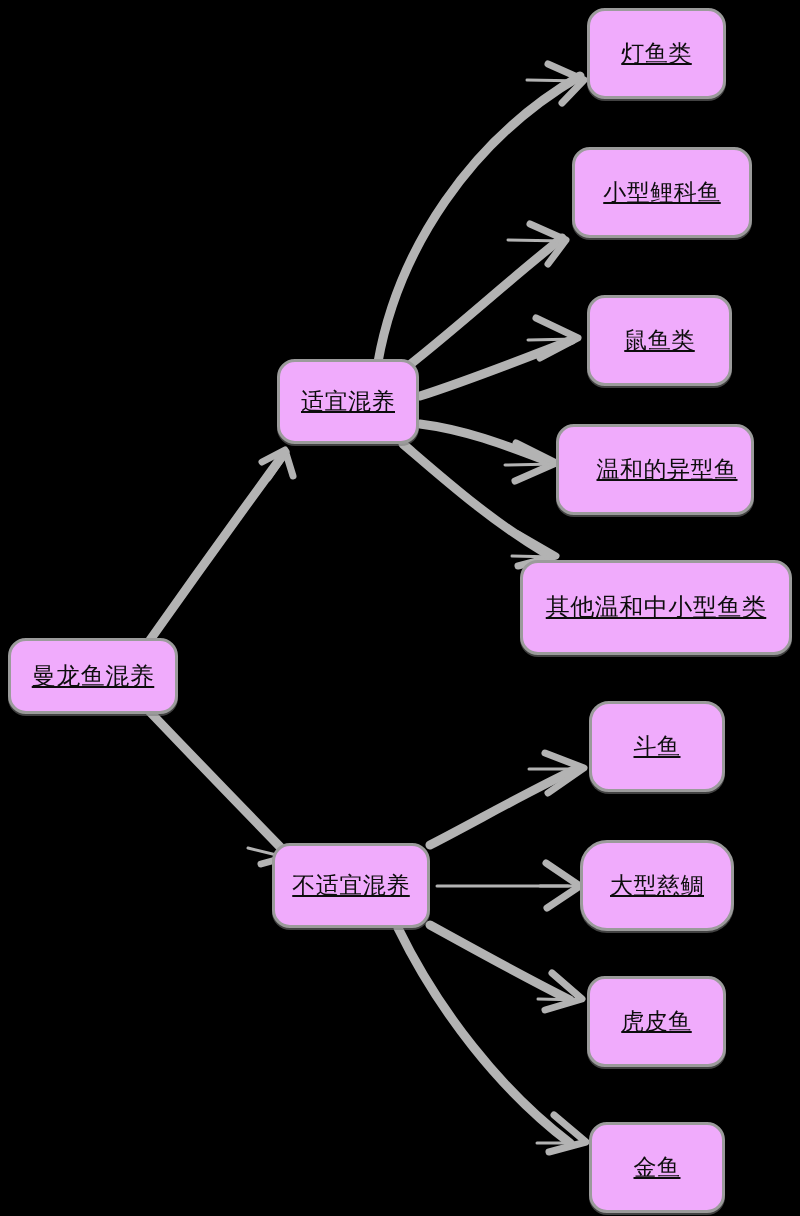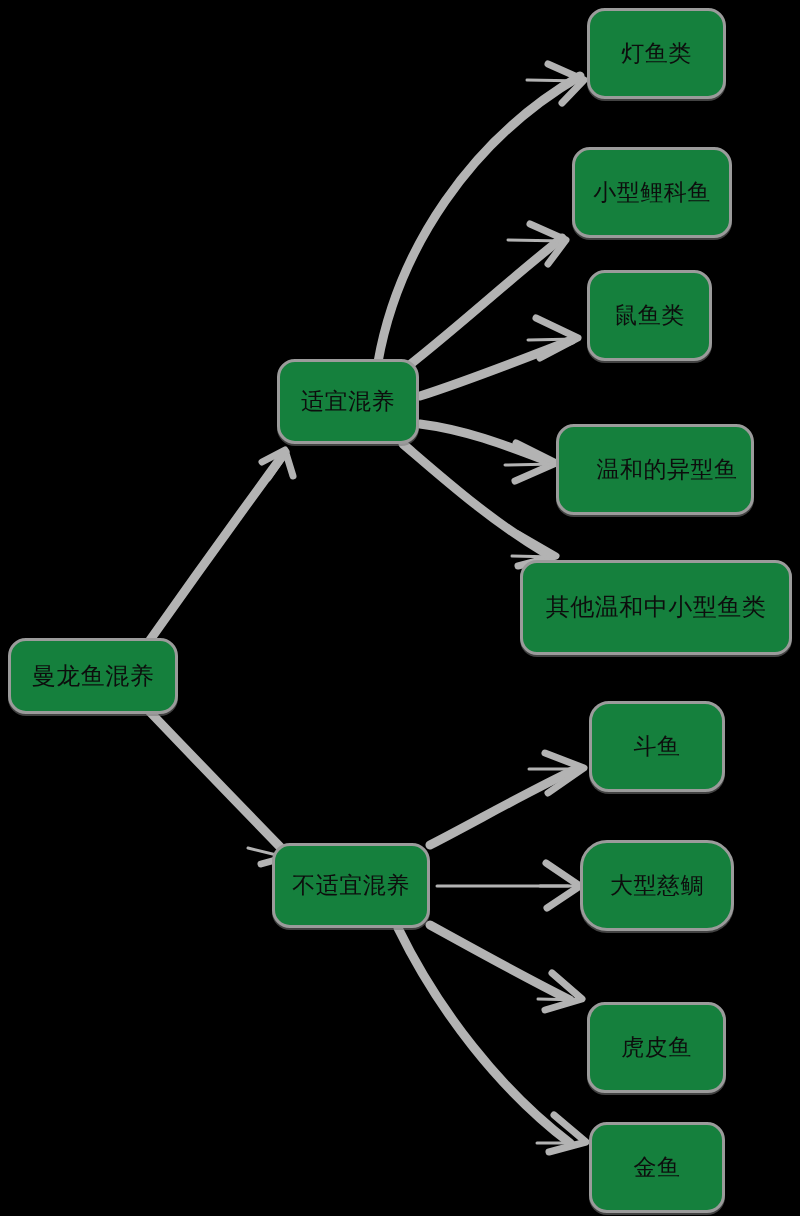--- a/index.html
+++ b/index.html
@@ -22,38 +22,39 @@
     width: 800px;
     height: 1216px;
     pointer-events: none;
   }
   .node {
     position: absolute;
     box-sizing: border-box;
     display: flex;
     align-items: center;
     justify-content: center;
-    background: #15803d;
+    background: #f0abfc;
     border: 3px solid #9b9b9b;
     border-radius: 18px;
     color: #0d0d0d;
     text-align: center;
     line-height: 1.1;
     letter-spacing: 0.5px;
     white-space: nowrap;
     box-shadow: 0 2px 0 0 rgba(120,120,120,0.55);
+    text-decoration: underline;
   }
   .node-label {
     display: block;
     padding: 0 6px;
   }
   .n-root   { font-size: 24px; }
   .n-branch { font-size: 23px; }
   .n-leaf   { font-size: 23px; }
-  .n-wide   { font-size: 24px; border-radius: 17px; }
+  .n-wide   { font-size: 24px; }
 </style>
 </head>
 <body>
 
 <div id="canvas">
 
   <svg id="edge-layer" viewBox="0 0 800 1216">
     <g fill="none" stroke="#b3b3b3" stroke-width="9" stroke-linecap="round" stroke-linejoin="round">
 
       <path d="M 150 640 Q 215 548 283 455"></path>
@@ -140,45 +141,45 @@
   </div>
 
   <div class="node n-branch" style="left:272px; top:843px; width:158px; height:85px;">
     <span class="node-label">不适宜混养</span>
   </div>
 
   <div class="node n-leaf" style="left:587px; top:8px; width:139px; height:91px;">
     <span class="node-label">灯鱼类</span>
   </div>
 
-  <div class="node n-leaf" style="left:572px; top:147px; width:160px; height:91px;">
+  <div class="node n-leaf" style="left:572px; top:147px; width:180px; height:91px;">
     <span class="node-label">小型鲤科鱼</span>
   </div>
 
-  <div class="node n-leaf" style="left:587px; top:270px; width:125px; height:91px;">
+  <div class="node n-leaf" style="left:587px; top:295px; width:145px; height:91px;">
     <span class="node-label">鼠鱼类</span>
   </div>
 
   <div class="node n-leaf" style="left:556px; top:424px; width:198px; height:91px;padding-left:24px;">
     <span class="node-label">温和的异型鱼</span>
   </div>
 
   <div class="node n-wide" style="left:520px; top:560px; width:272px; height:95px;">
     <span class="node-label">其他温和中小型鱼类</span>
   </div>
 
   <div class="node n-leaf" style="left:589px; top:701px; width:136px; height:91px;border-radius:20px;">
     <span class="node-label">斗鱼</span>
   </div>
 
   <div class="node n-leaf" style="left:580px; top:840px; width:154px; height:91px;border-radius:27px;">
     <span class="node-label">大型慈鲷</span>
   </div>
 
-  <div class="node n-leaf" style="left:587px; top:976px; width:139px; height:91px;margin-top:26px;">
+  <div class="node n-leaf" style="left:587px; top:976px; width:139px; height:91px;">
     <span class="node-label">虎皮鱼</span>
   </div>
 
   <div class="node n-leaf" style="left:589px; top:1122px; width:136px; height:91px;">
     <span class="node-label">金鱼</span>
   </div>
 
 </div>
 
 </body></html>

